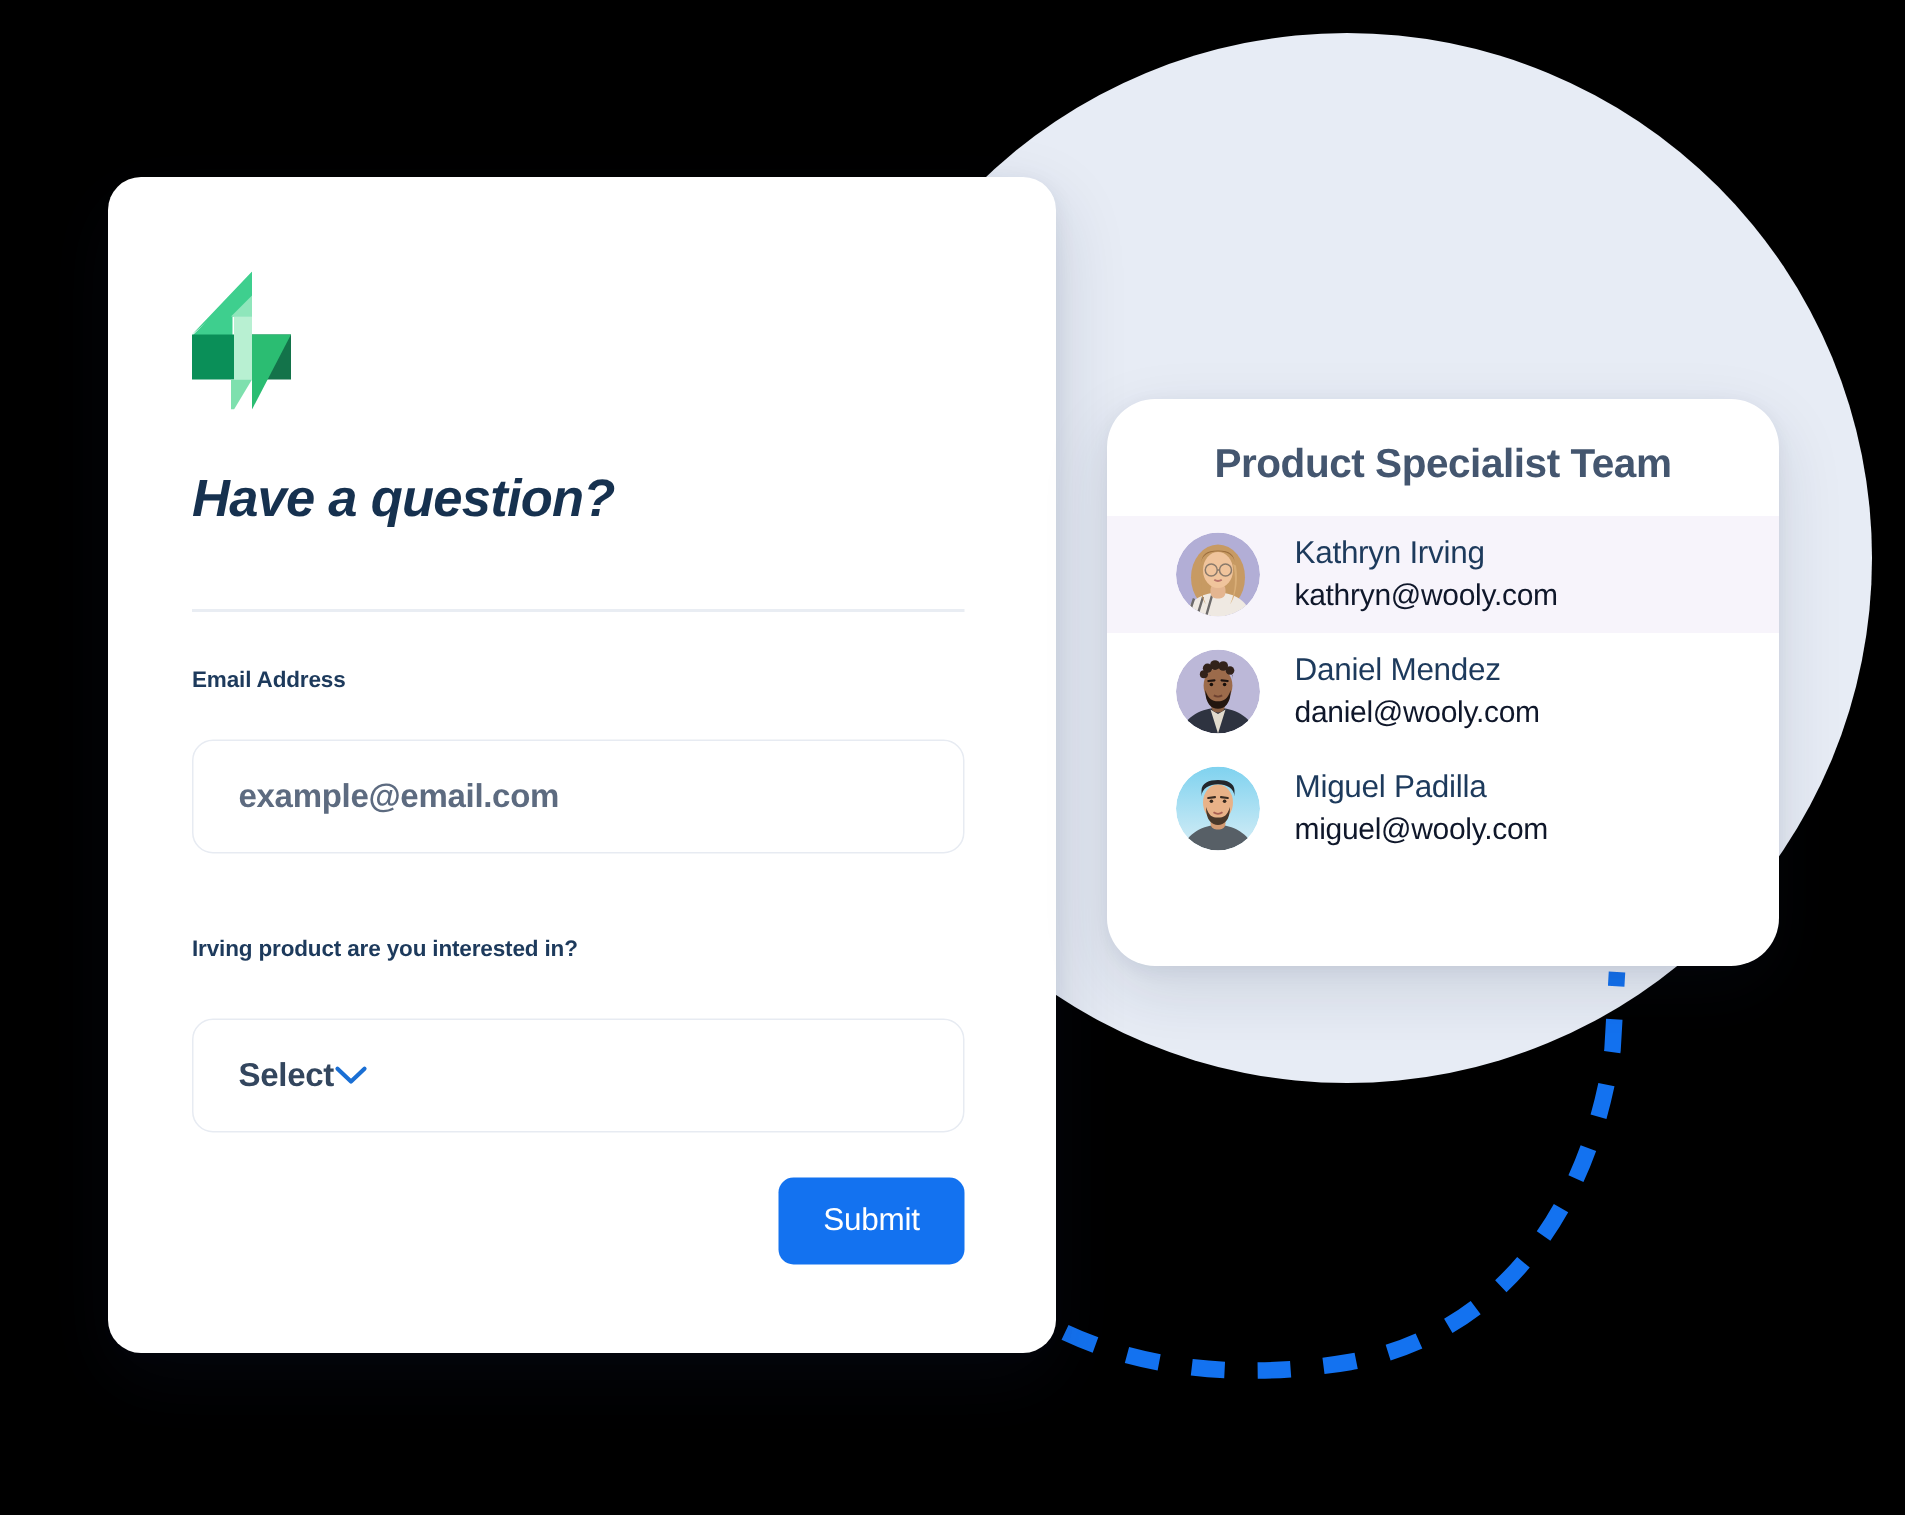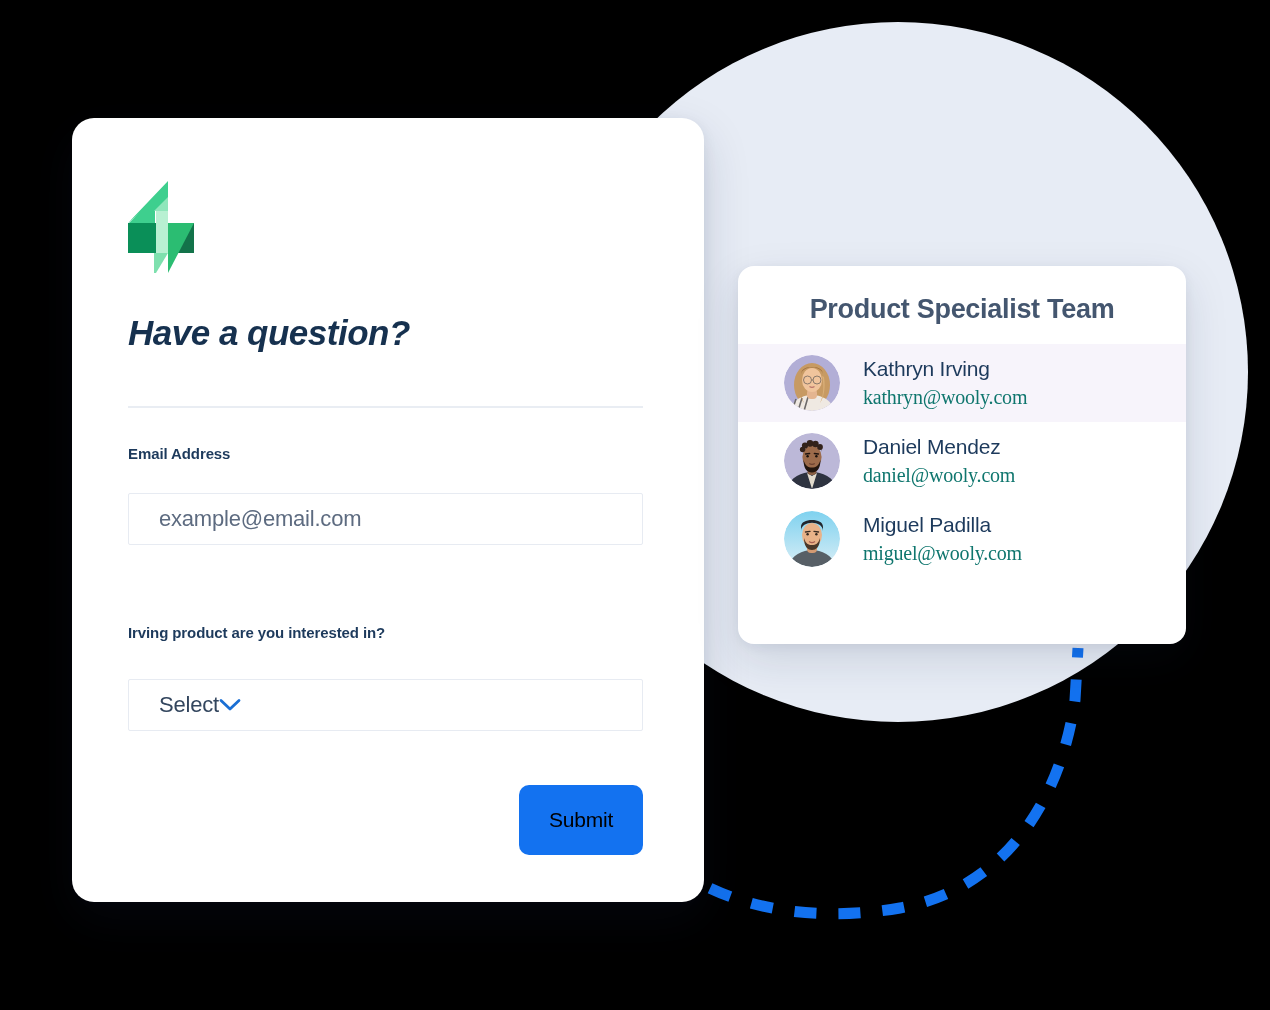--- a/index.html
+++ b/index.html
@@ -98,28 +98,29 @@
     color: #1d3a5c;
     letter-spacing: -0.1px;
   }
   .label-email { top: 327px; }
   .label-product { top: 506px; }
 
   .field-box {
     position: absolute;
     left: 56px;
     width: 515px;
-    height: 52px;
+    height: 76px;
     box-sizing: border-box;
     border: 1.5px solid #e7ebf2;
-    border-radius: 2px;
+    border-radius: 14px;
     background: #ffffff;
     display: flex;
     align-items: center;
     padding: 0 30px;
+    font-weight: bold;
   }
   .box-email { top: 375px; }
   .box-select { top: 561px; justify-content: flex-start; padding-right: 12px; }
 
   .field-placeholder {
     font-size: 22px;
     color: #5d6b80;
     letter-spacing: -0.2px;
   }
   .select-value {
@@ -132,42 +133,42 @@
     width: 22px;
     height: 14px;
     flex: none;
   }
 
   .submit-btn {
     position: absolute;
     left: 447px;
     top: 667px;
     width: 124px;
-    height: 70px;
+    height: 58px;
     background: #1372f0;
     border: none;
     border-radius: 10px;
-    color: #000000;
+    color: #ffffff;
     font-size: 21px;
     font-family: "Liberation Sans", sans-serif;
     font-weight: normal;
     letter-spacing: -0.2px;
     cursor: pointer;
     padding: 0;
   }
 
   
   .team-card {
     position: absolute;
     left: 738px;
     top: 266px;
     width: 448px;
     height: 378px;
     background: #ffffff;
-    border-radius: 16px;
+    border-radius: 32px;
     box-shadow: 0 16px 44px rgba(24, 40, 72, 0.13),
                 0 3px 12px rgba(24, 40, 72, 0.06);
     box-sizing: border-box;
   }
 
   .team-title {
     position: absolute;
     left: 0;
     right: 0;
     top: 28px;
@@ -213,24 +214,23 @@
     justify-content: center;
   }
   .member-name {
     font-size: 21px;
     color: #1d3a5c;
     line-height: 1.35;
     letter-spacing: -0.2px;
   }
   .member-email {
     font-size: 20px;
-    color: #0f766e;
+    color: #0f172a;
     line-height: 1.35;
     letter-spacing: -0.2px;
-    font-family: Liberation Serif, serif;
   }
 </style>
 </head>
 <body>
 
 <div id="stage">
 
   <div class="bg-circle"></div>
 
   <svg class="connector" viewBox="0 0 1270 1010" xmlns="http://www.w3.org/2000/svg">

